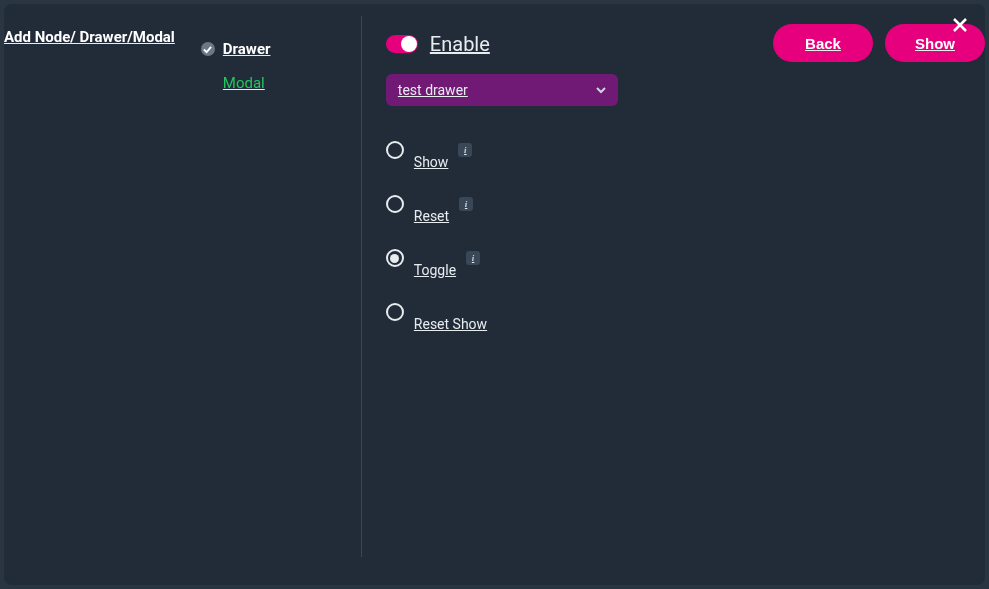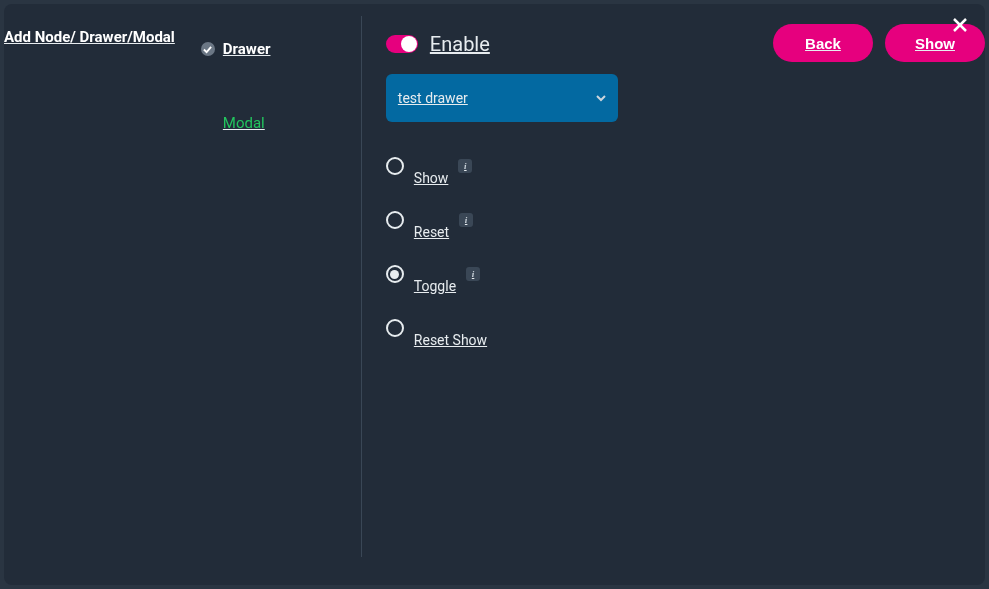--- a/index.html
+++ b/index.html
@@ -40,21 +40,20 @@
     flex: 1;
     display: flex;
     padding: 4px 0 0 0;
   }
   .sidebar {
     width: 186px;
     padding: 24px 0 0 0;
     display: flex;
     flex-direction: column;
     align-items: flex-end;
-    gap: 40px;
   }
   .side-item {
     display: flex;
     align-items: center;
     gap: 8px;
     padding: 8px 24px 8px 0;
     font-size: 15px;
     cursor: pointer;
     color: #22c55e;
     width: 160px;
@@ -89,22 +88,22 @@
     margin-right: 12px;
     cursor: pointer;
   }
   .toggle .knob {
     position: absolute; top: 1px; right: 1px;
     width: 16px; height: 16px; border-radius: 50%;
     background: #fff;
   }
   .toggle-label { font-size: 20px; color: #e7ecef; }
   .select {
-    width: 232px; height: 48px;
-    background: #0369a1;
+    width: 232px; height: 32px;
+    background: #701a75;
     border-radius: 6px;
     display: flex; align-items: center; justify-content: space-between;
     padding: 0 12px;
     font-size: 14px;
     color: #e7ecef;
     cursor: pointer;
     margin-bottom: 24px;
   }
   .select svg { width: 10px; height: 10px; stroke: #cdd5dc; stroke-width: 2; fill: none; }
   .radio-row {

